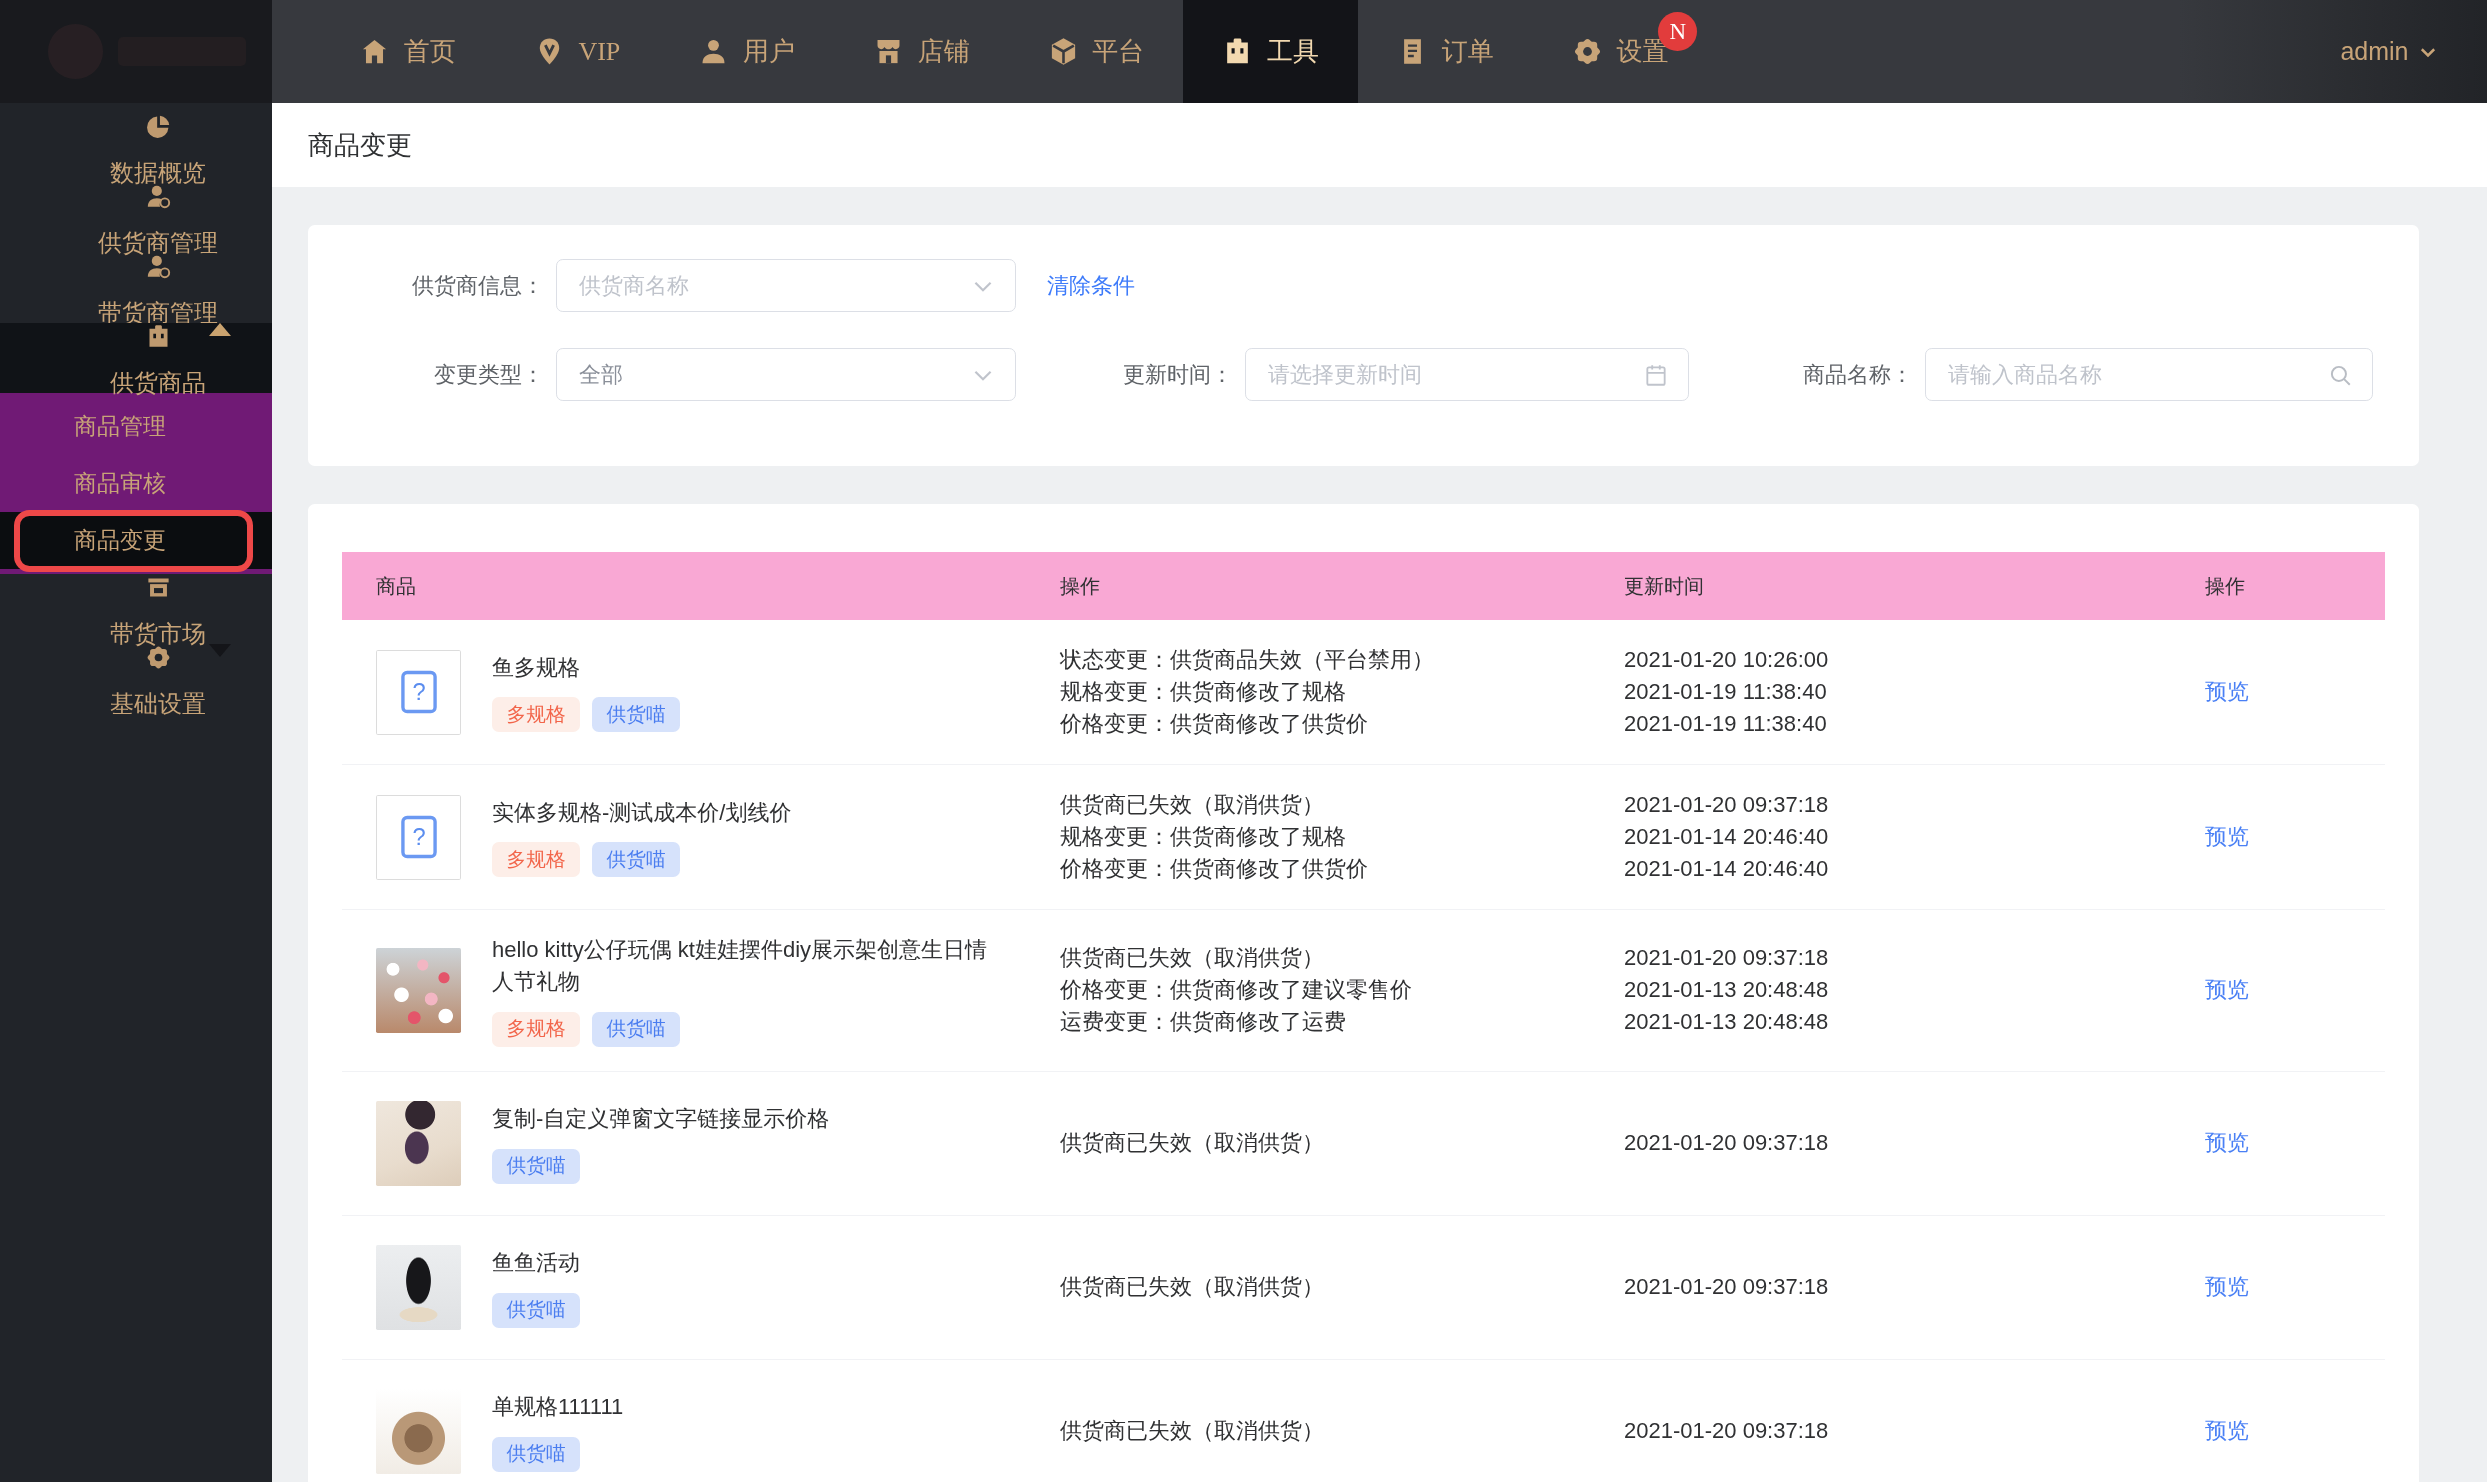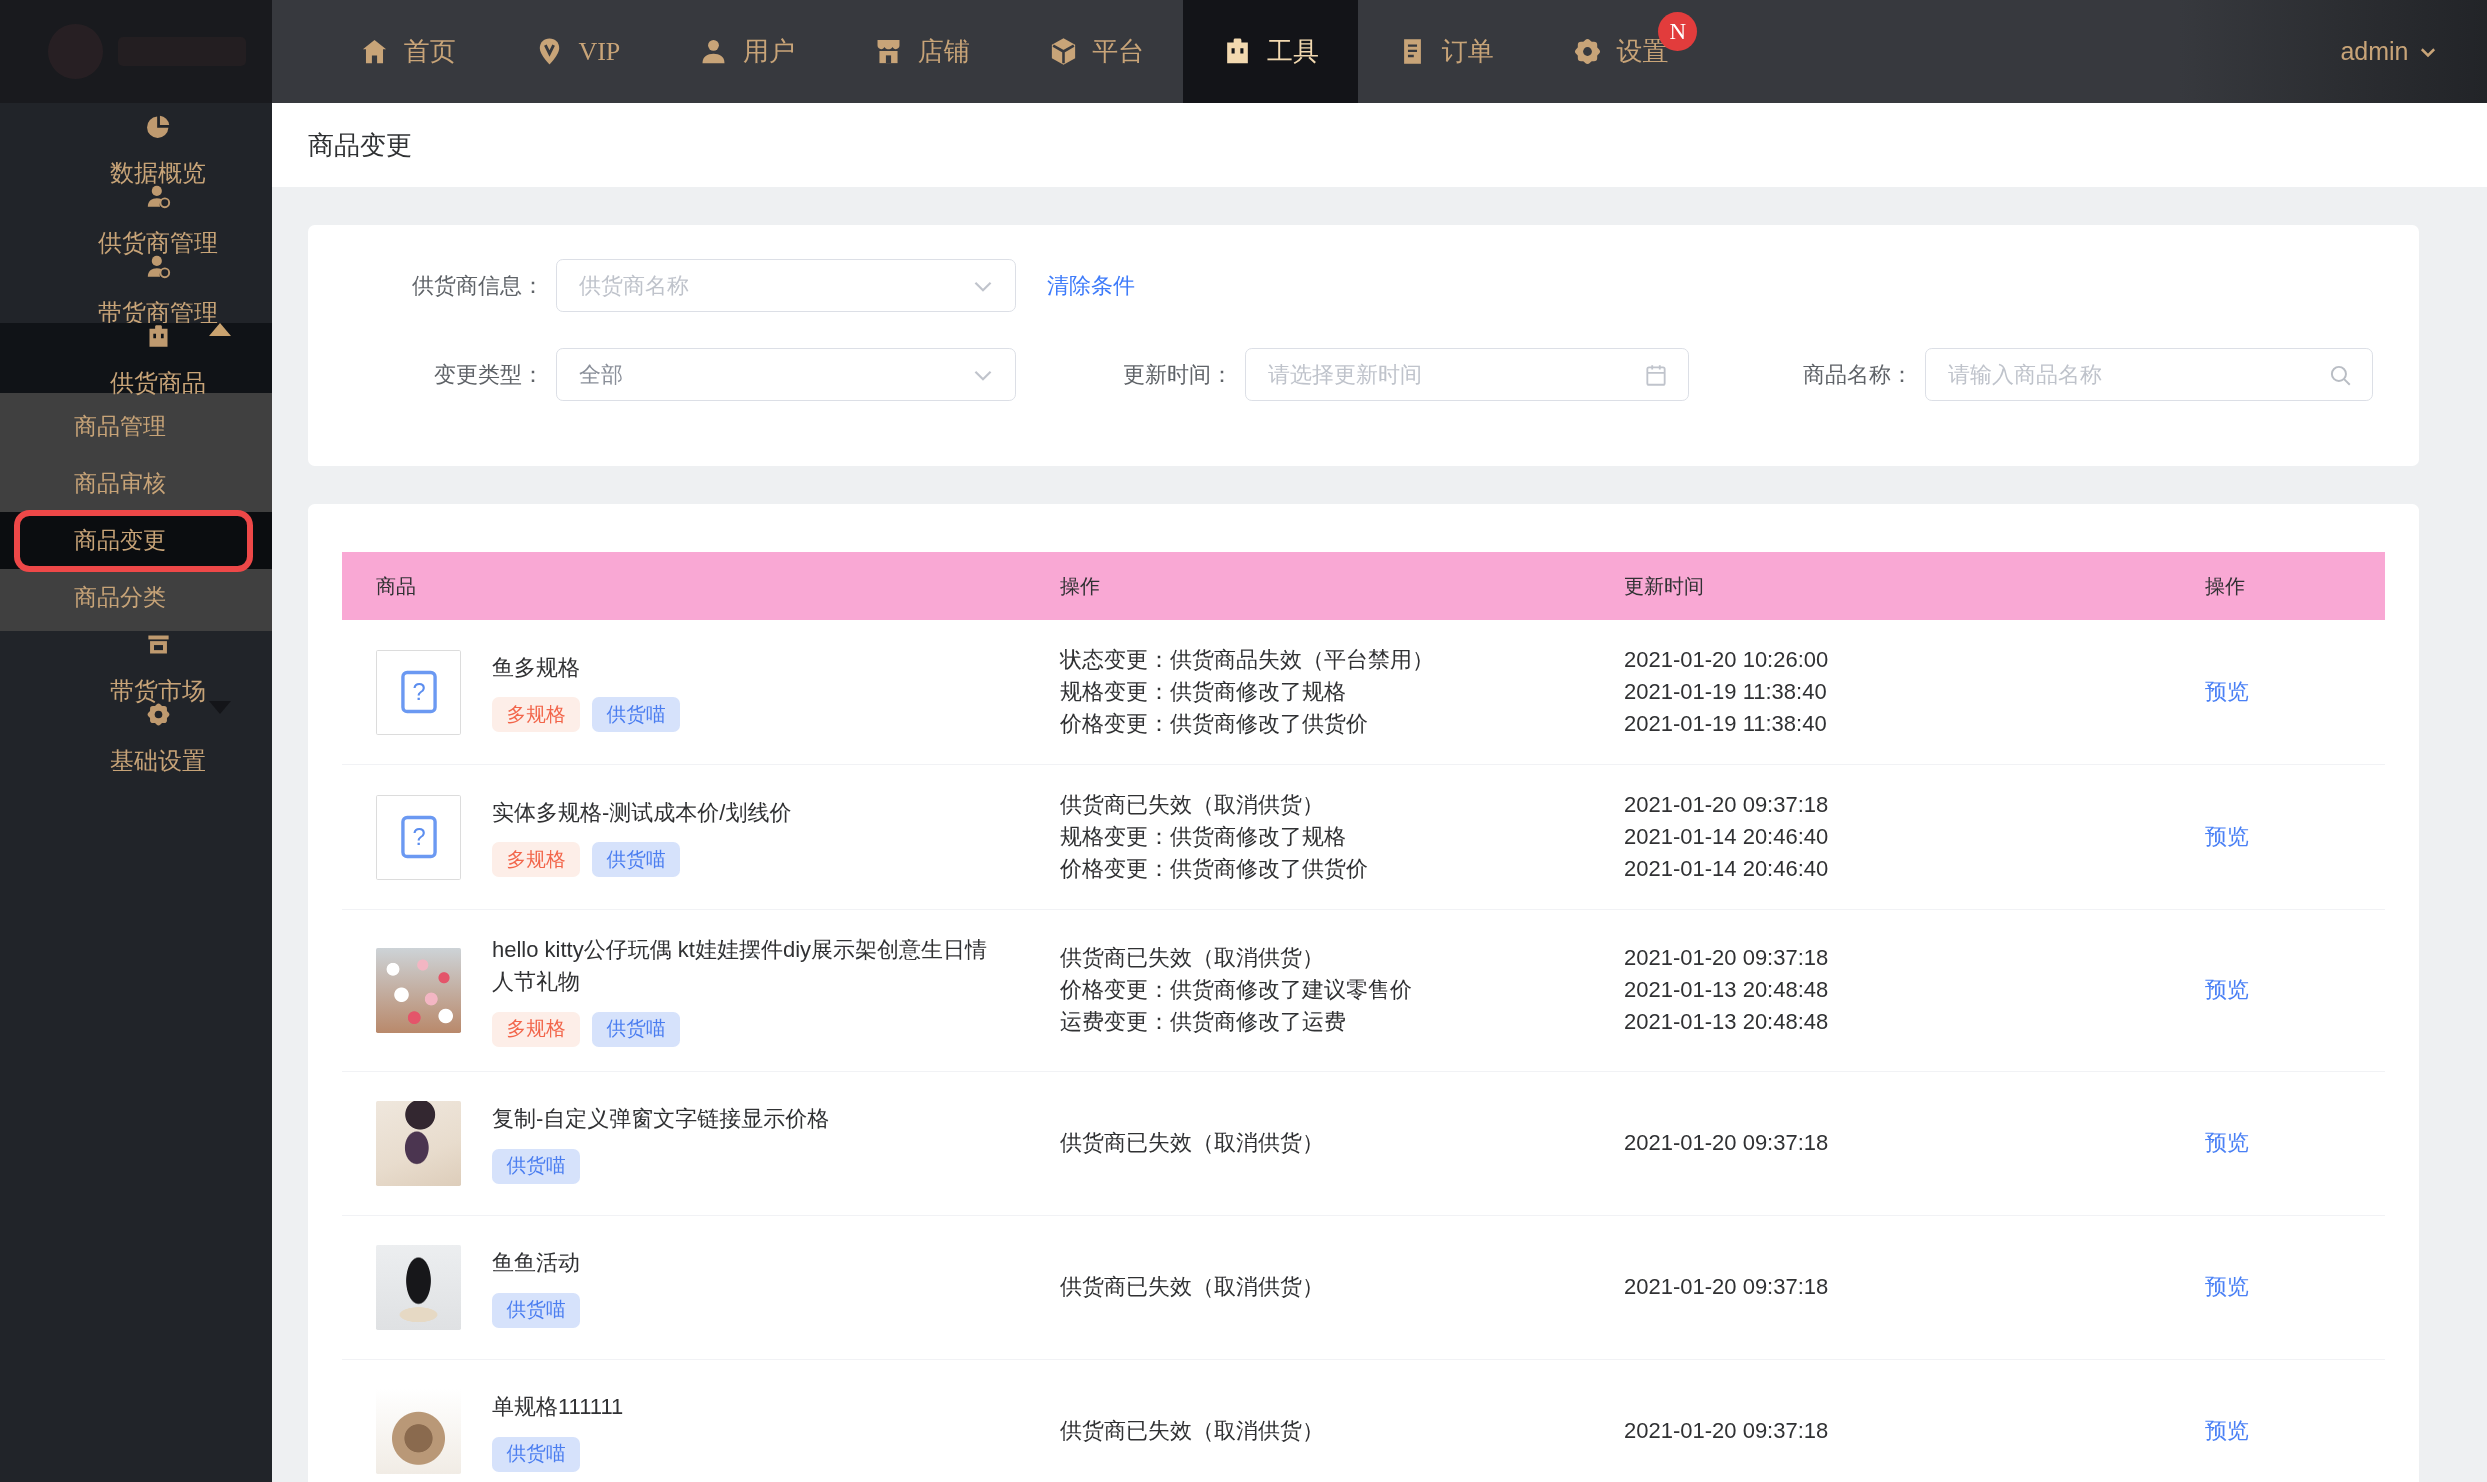--- a/index.html
+++ b/index.html
@@ -43,21 +43,21 @@
   .side-item .s-icon svg{width:100%;height:100%;fill:#bf9a6f;}
   .side-group .parent{background:#101317;--icon-bg:#101317;position:relative;}
   .caret-up{
     position:absolute;right:41px;width:0;height:0;
     border-left:11px solid transparent;border-right:11px solid transparent;border-bottom:13px solid #caa36f;
   }
   .caret-down{
     position:absolute;right:41px;width:0;height:0;
     border-left:11px solid transparent;border-right:11px solid transparent;border-top:13px solid #141519;
   }
-  .submenu{background:#404040;padding:5.1px 0;}
+  .submenu{background:#701a75;padding:5.1px 0;}
   .sub-item{
     height:57px;display:flex;align-items:center;padding-left:74px;cursor:pointer;
     color:#c8a478;font-size:23px;position:relative;
   }
   .sub-item.active{background:#0b0d10;}
   .annotation-box{
     position:absolute;left:13.7px;right:19px;top:-2.6px;bottom:-2.6px;
     border:6.8px solid #ee4848;border-radius:15.4px;pointer-events:none;
   }
   
@@ -274,23 +274,20 @@
           <div class="sub-item">
             <span>商品管理</span>
           </div>
           <div class="sub-item">
             <span>商品审核</span>
           </div>
           <div class="sub-item active">
             <span>商品变更</span>
             <span class="annotation-box"></span>
           </div>
-          <div class="sub-item">
-            <span>商品分类</span>
-          </div>
         </div>
       </div>
       <div class="side-item" style="position: relative;">
         <span class="s-icon">
           <svg viewBox="0 0 24 24">
             <path d="M3 4h18v3.5H3z"></path>
             <path d="M4.5 9h15v11h-15z"></path>
             <path d="M8 12.5h8V17H8z" fill="var(--icon-bg,#212429)"></path>
           </svg>
         </span>

